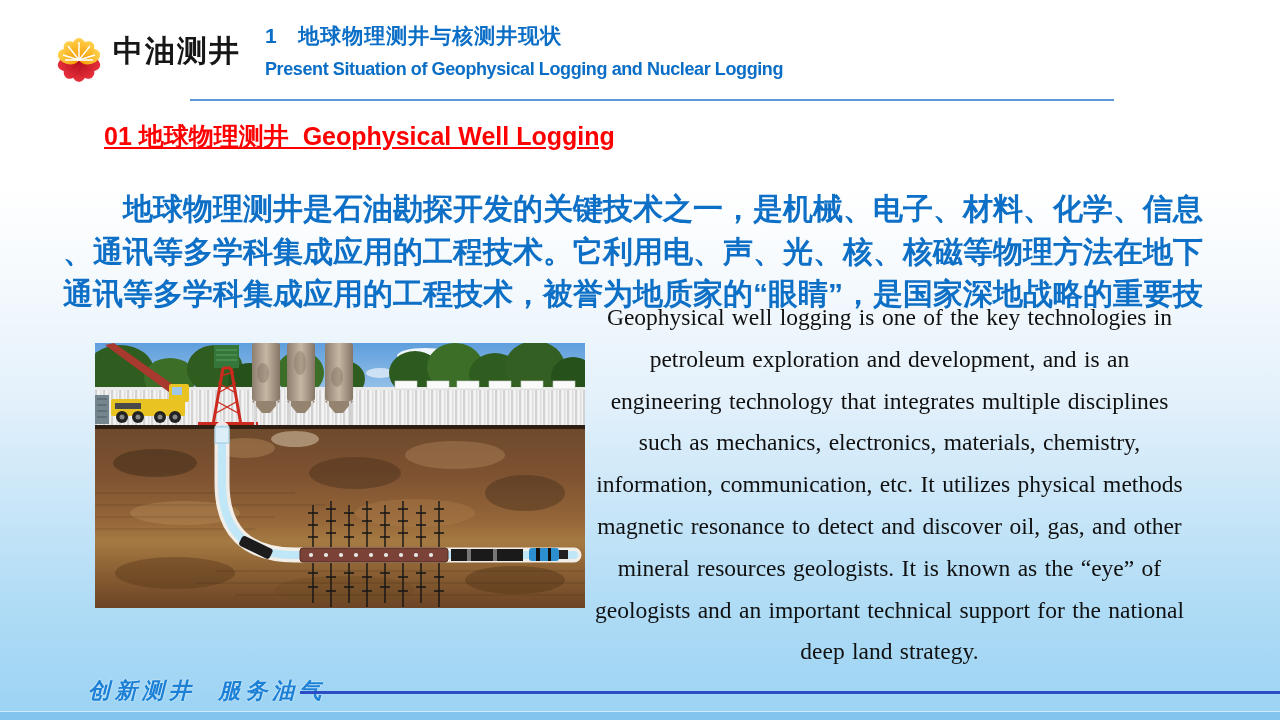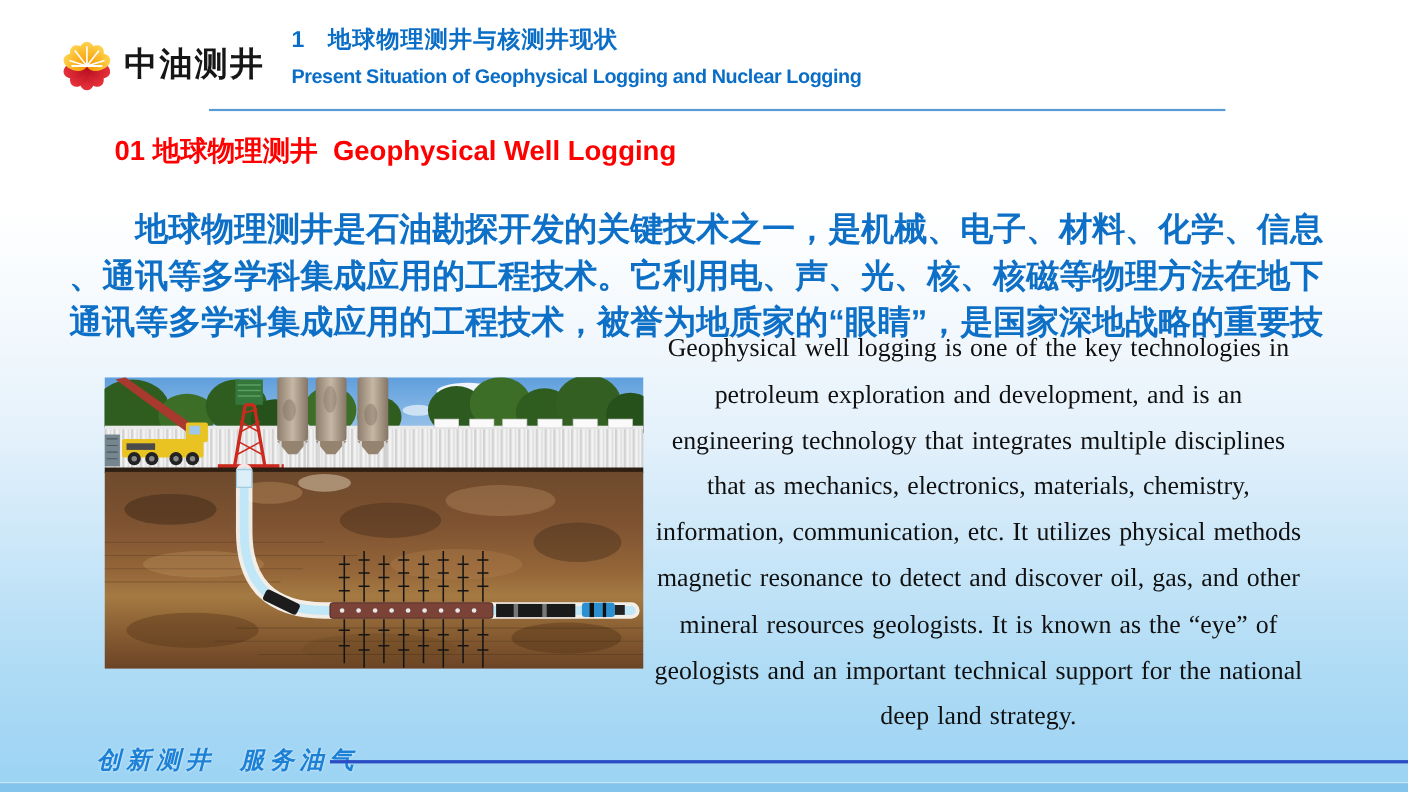--- a/index.html
+++ b/index.html
@@ -2,29 +2,29 @@
 <html><head>
 <meta charset="utf-8">
 <style>
   html,body{margin:0;padding:0;background:#444;}
   .slide{
     position:relative;width:1280px;height:720px;overflow:hidden;
     font-family:"Liberation Sans",sans-serif;
     background:linear-gradient(180deg,#ffffff 0%,#ffffff 26%,#f4f9fd 40%,#e4f1fb 55%,#c9e6f8 70%,#aedbf5 85%,#9bd3f3 100%);
   }
   
-  .logo{position:absolute;left:55px;top:31px;display:flex;align-items:center;gap:10px;}
+  .logo{position:absolute;left:55px;top:31px;display:flex;align-items:flex-start;gap:10px;}
   .logo svg{width:48px;height:54px;display:block;}
   .logo-text{font-size:30px;font-weight:700;color:#161616;letter-spacing:2px;white-space:nowrap;}
   .titles{position:absolute;left:265px;top:22px;color:#0a6ec6;}
   .title-cn{font-size:21px;font-weight:700;letter-spacing:1px;white-space:pre;}
   .title-en{font-size:18px;font-weight:700;margin-top:9px;letter-spacing:-0.4px;white-space:nowrap;}
   .header-rule{position:absolute;left:190px;top:99px;width:924px;height:2px;background:#5b9bd5;}
   
-  .section-heading{position:absolute;left:104px;top:120px;font-size:25px;font-weight:700;color:#fe0000;white-space:pre;}
+  .section-heading{position:absolute;left:104px;top:120px;font-size:25px;font-weight:700;color:#fe0000;white-space:pre;text-decoration:underline;}
   
   .cn-para{position:absolute;left:63px;top:168px;color:#0d6fc5;font-size:30px;font-weight:700;line-height:42.5px;margin-top:20px;}
   .cn-para div{white-space:pre;}
   
   .photo{position:absolute;left:95px;top:343px;width:490px;height:265px;margin:0;}
   .photo svg{display:block;width:100%;height:100%;}
   
   .en-para{position:absolute;left:595px;top:297px;color:#101010;
     font-family:"Liberation Serif",serif;font-size:23.5px;line-height:41.8px;word-spacing:1.5px;}
   .en-para div{white-space:nowrap;text-align:center;}
@@ -257,21 +257,21 @@
         <rect x="453" y="205" width="3" height="13" fill="#111111"></rect>
         <rect x="464" y="207" width="9" height="9" fill="#222222"></rect>
       </g>
     </svg>
   </figure>
 
   <div class="en-para">
     <div>Geophysical well logging is one of the key technologies in</div>
     <div>petroleum exploration and development, and is an</div>
     <div>engineering technology that integrates multiple disciplines</div>
-    <div>that as mechanics, electronics, materials, chemistry,</div>
+    <div>such as mechanics, electronics, materials, chemistry,</div>
     <div>information, communication, etc. It utilizes physical methods</div>
     <div>magnetic resonance to detect and discover oil, gas, and other</div>
     <div>mineral resources geologists. It is known as the “eye” of</div>
     <div>geologists and an important technical support for the national</div>
     <div>deep land strategy.</div>
   </div>
 
   <div class="slogan">创新测井  服务油气</div>
   <div class="footer-line"></div>
   <div class="footer-strip"></div>

